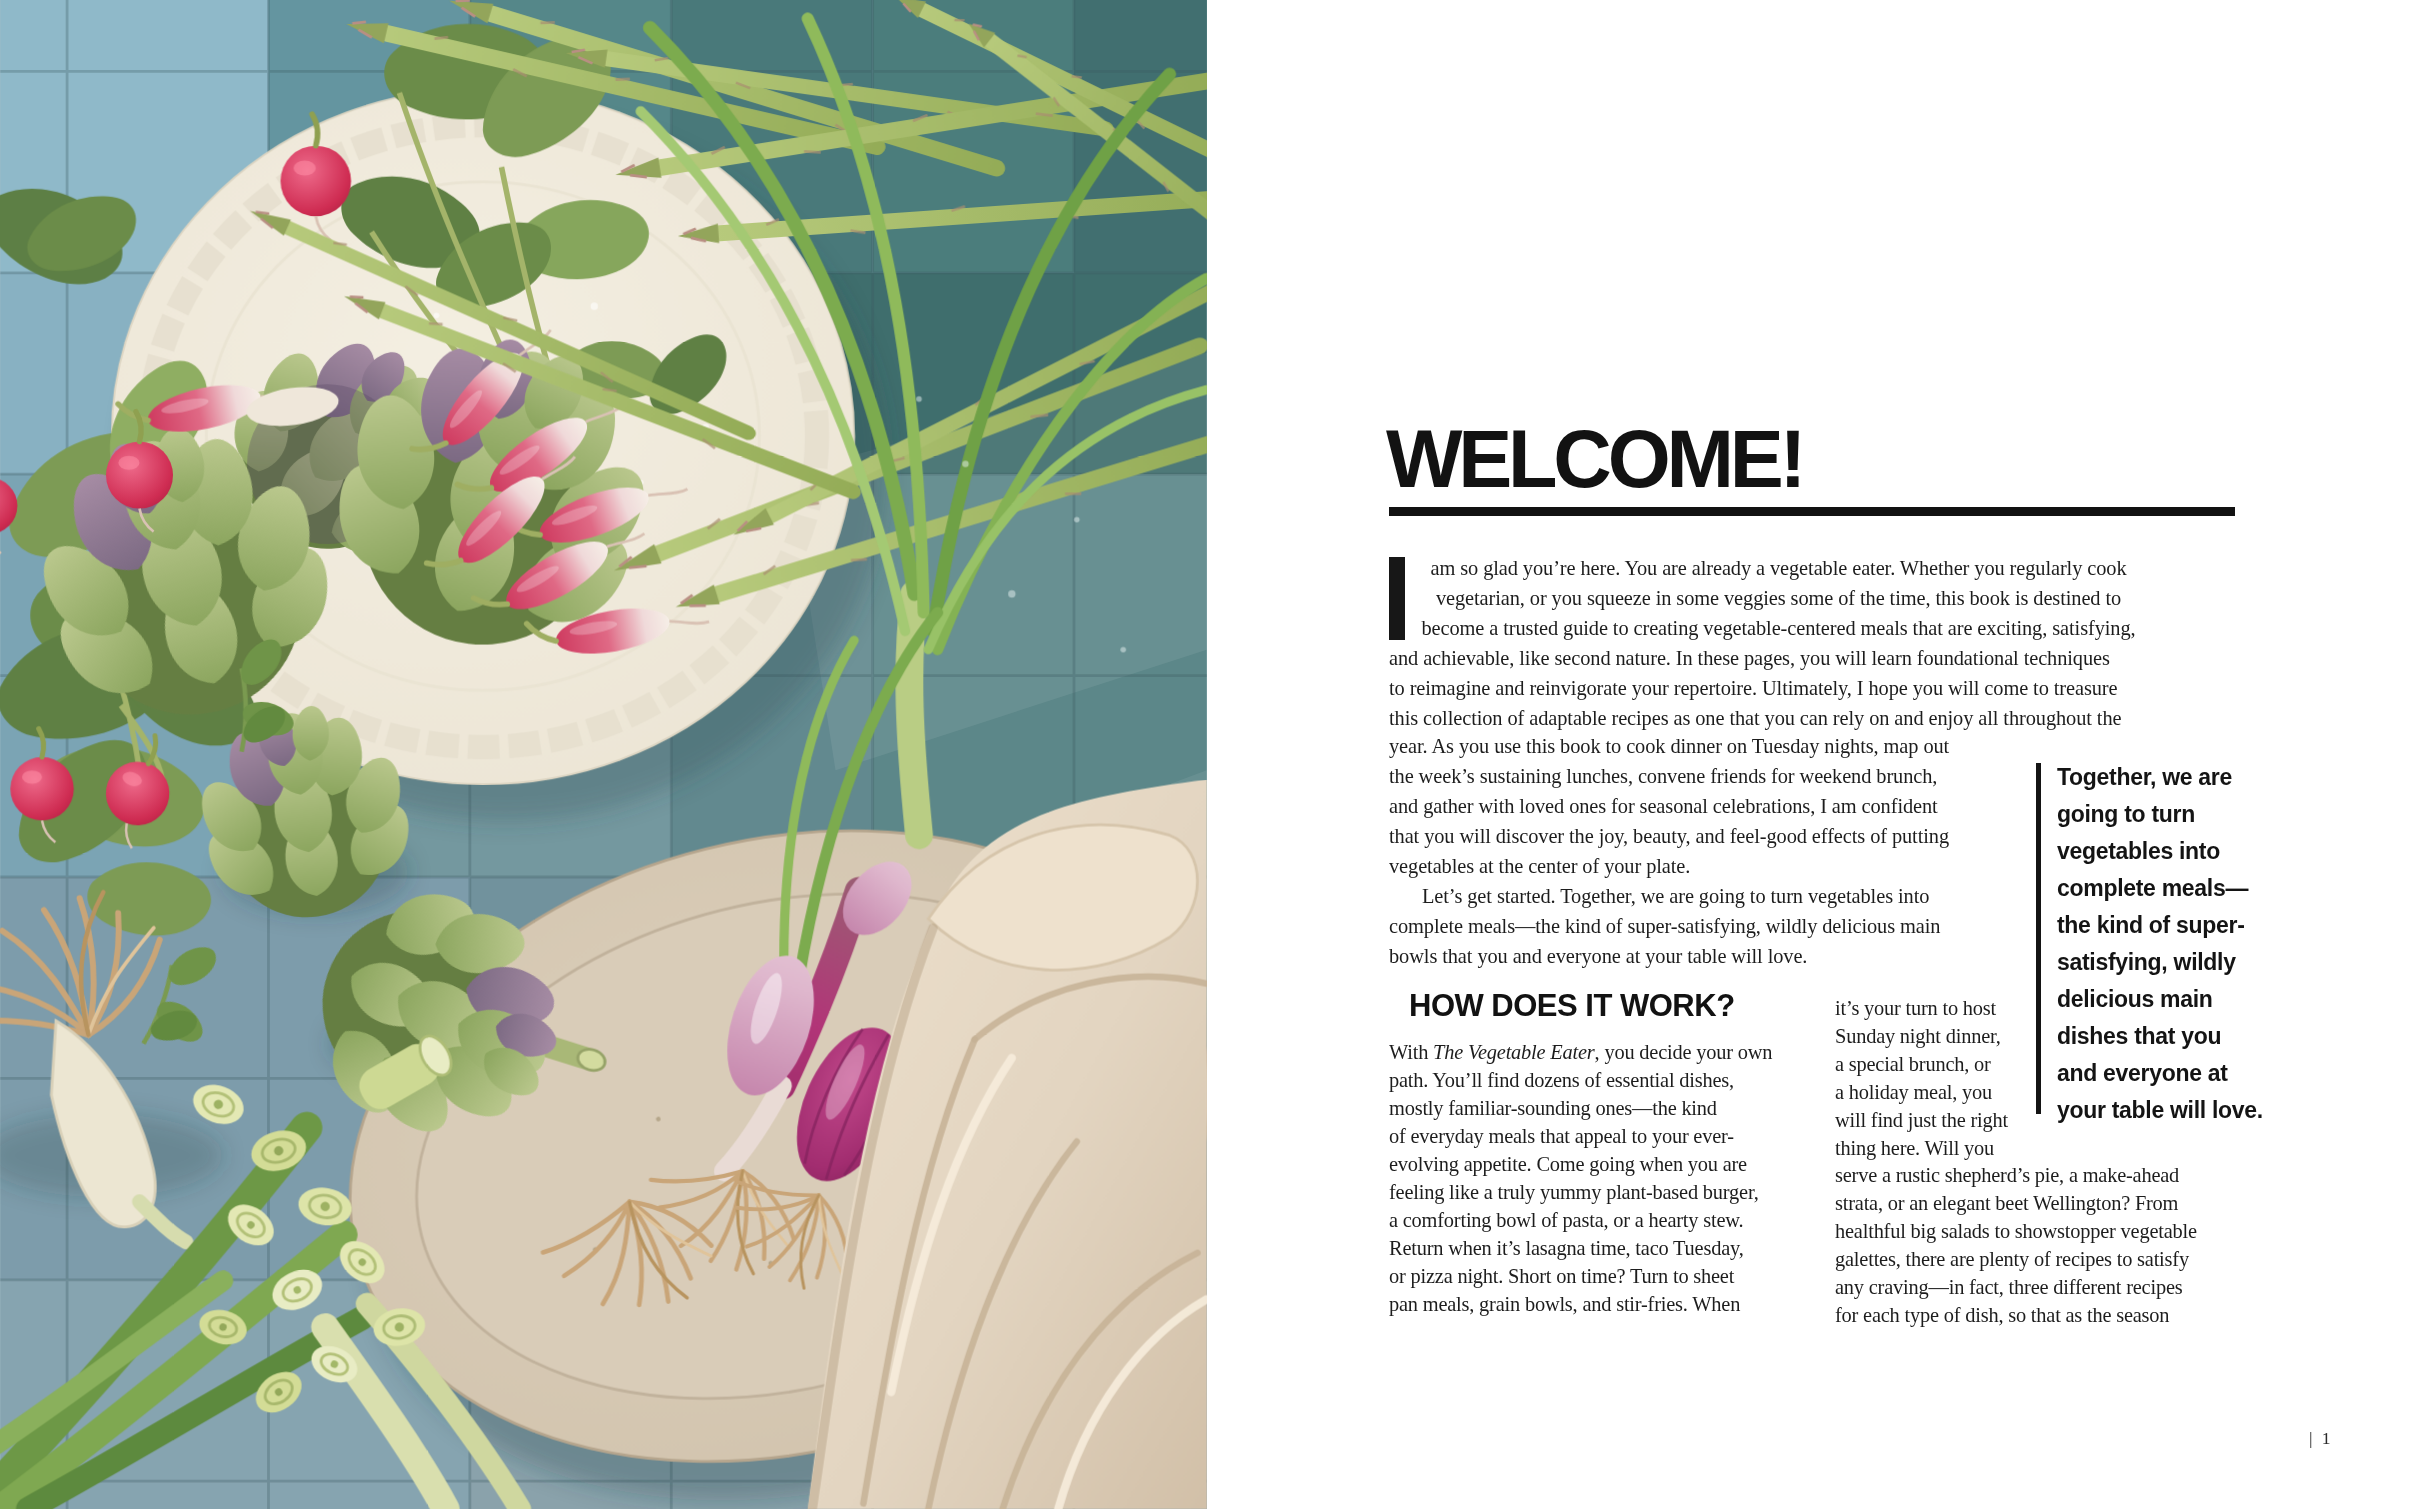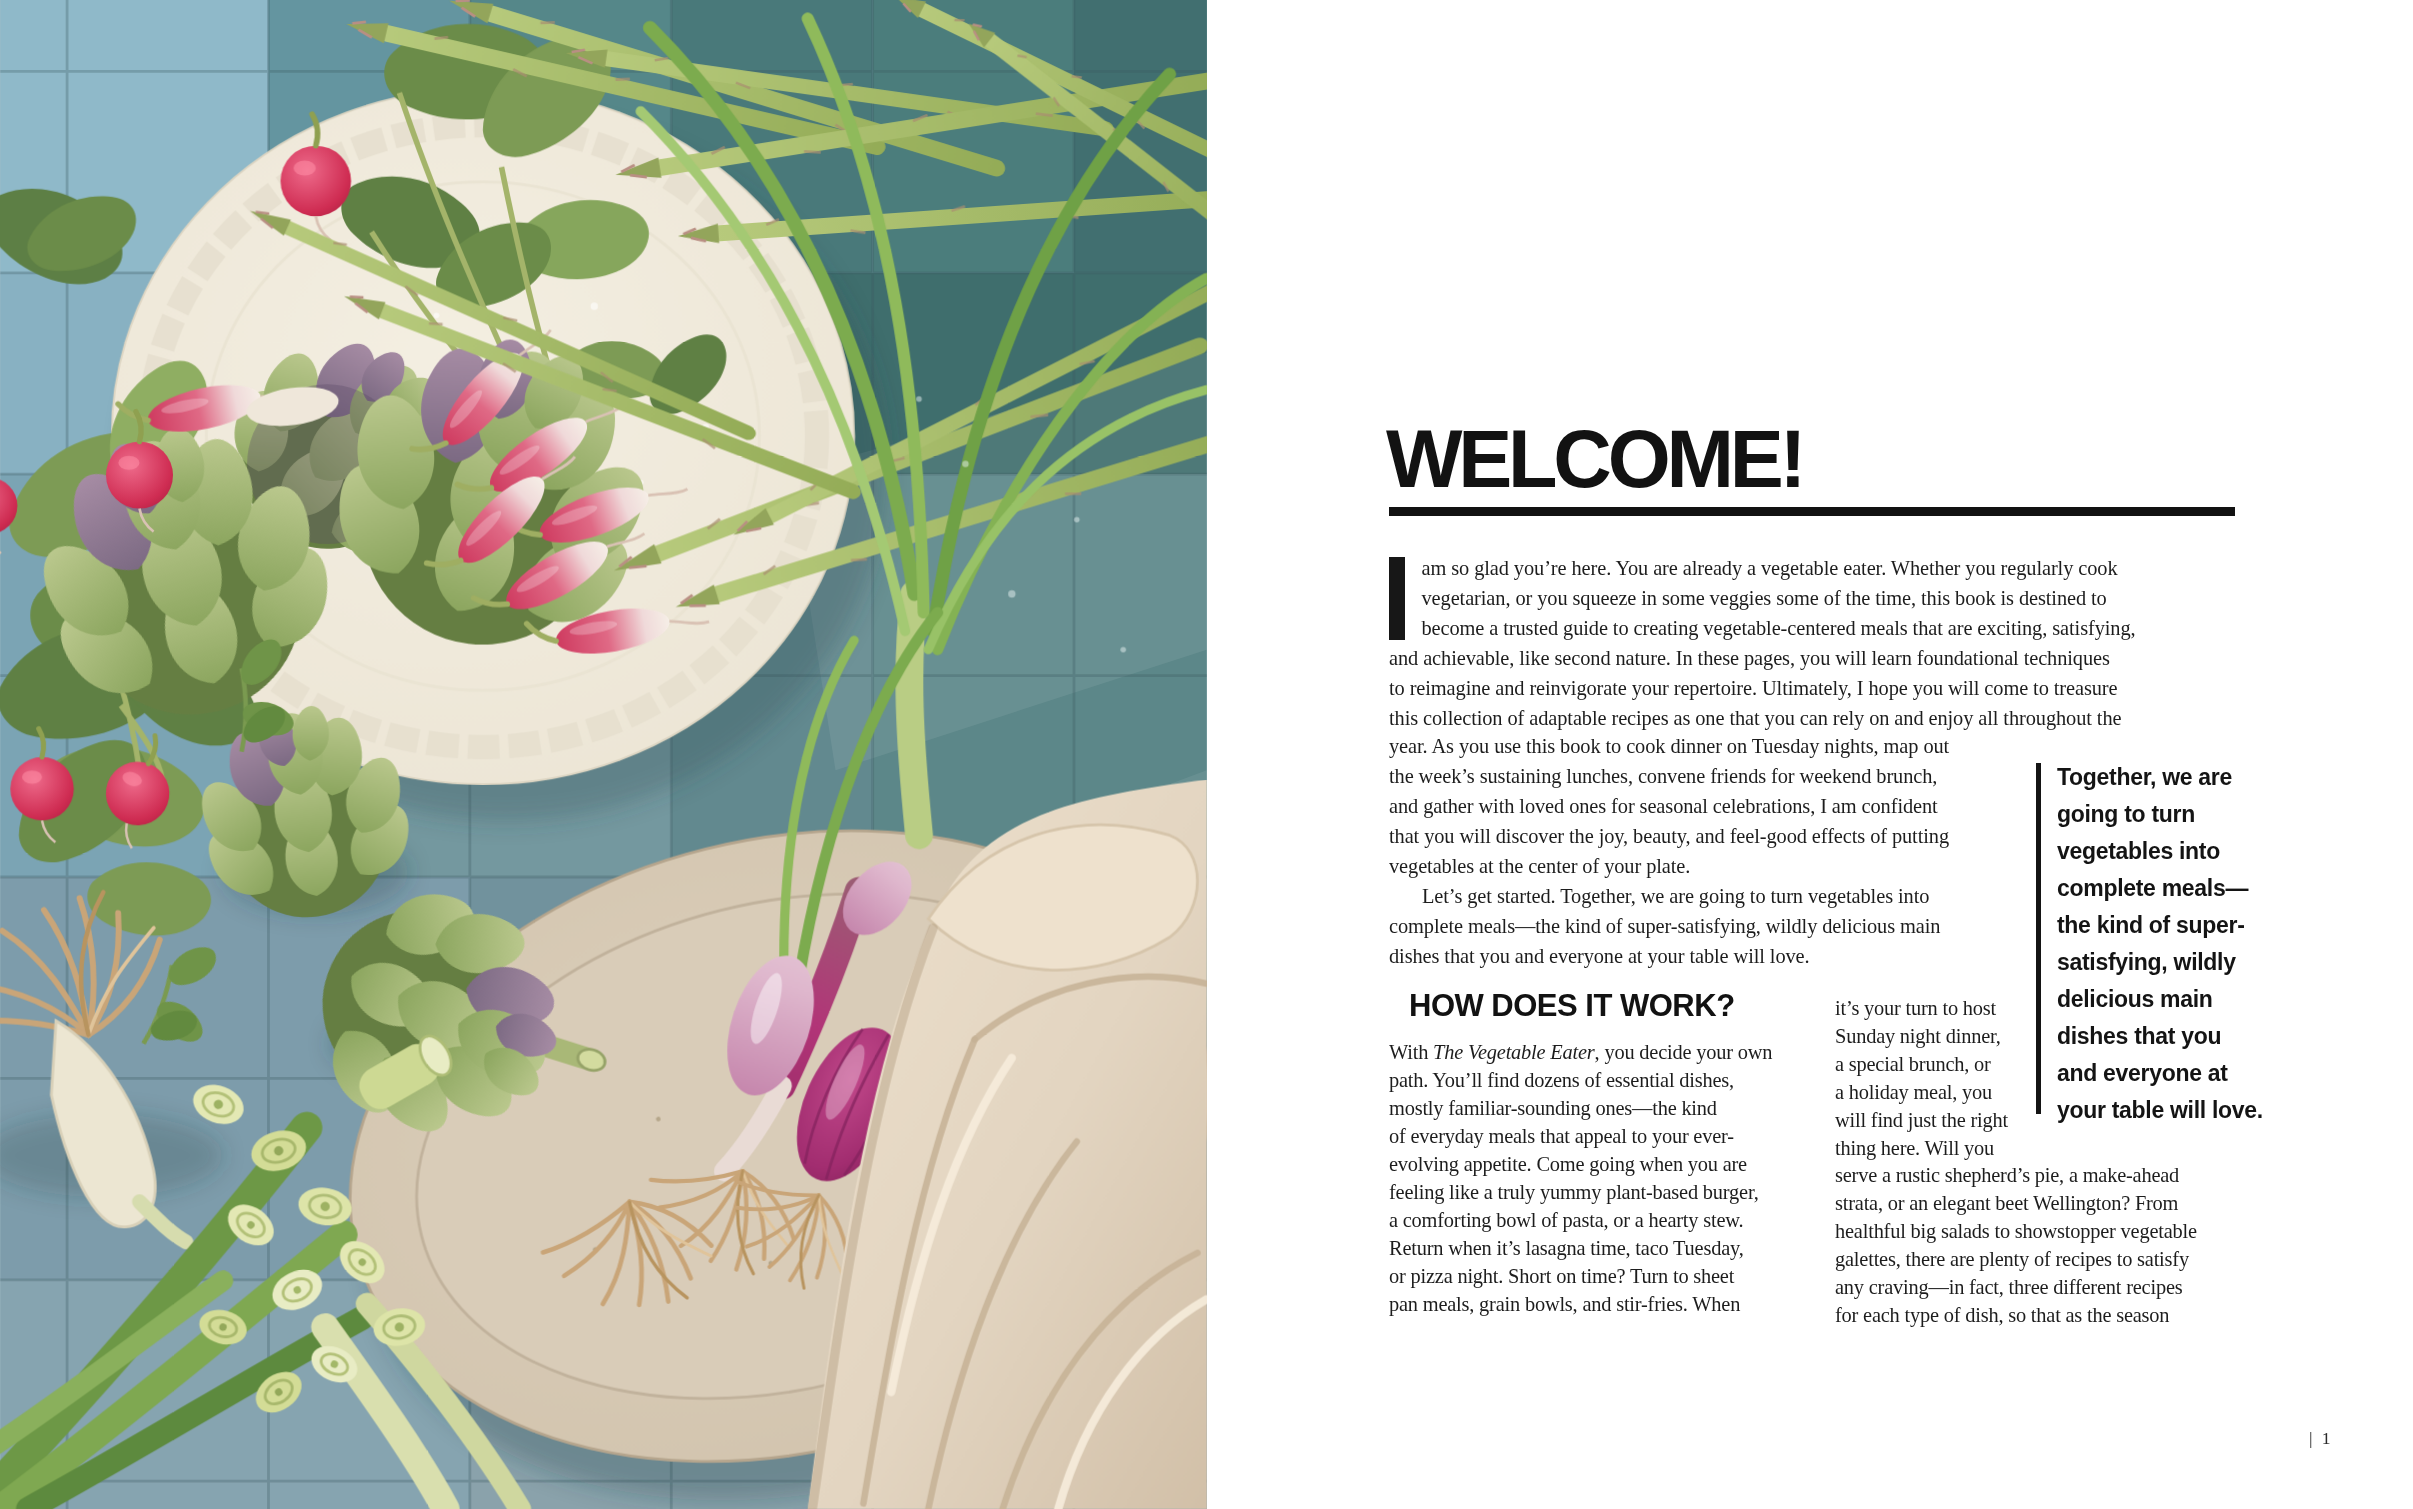--- a/index.html
+++ b/index.html
@@ -5,21 +5,21 @@
   html,body{margin:0;padding:0;background:#ffffff;}
   #stage{position:relative;width:2413px;height:1509px;background:#ffffff;overflow:hidden;
          font-family:"Liberation Serif",serif;}
   .photo{position:absolute;left:0;top:0;width:1207px;height:1509px;}
   .title{position:absolute;left:1386px;top:419px;line-height:1;color:#121212;
          font-family:"Liberation Sans",sans-serif;font-weight:700;font-size:81px;letter-spacing:-4.2px;}
   .rule{position:absolute;left:1389px;top:507px;width:846px;height:9.3px;background:#121212;}
   .dropcap{position:absolute;left:1389px;top:557px;width:16px;height:83px;background:#171717;}
   .blk{position:absolute;color:#1d1d1d;}
   .b-line{font-size:20.4px;line-height:30px;letter-spacing:-0.1px;white-space:nowrap;}
-  .cap-ind{padding-left:32.5px;}
+  .cap-ind{padding-left:32.5px;text-align:center;}
   .p-ind{padding-left:33px;}
   .c-line{font-size:20.4px;line-height:28px;letter-spacing:-0.2px;white-space:nowrap;}
   .c2-line{font-size:20.4px;line-height:28px;letter-spacing:-0.2px;white-space:nowrap;}
   .it{font-style:italic;}
   .pq{position:absolute;left:2057px;top:759px;}
   .pq-line{font-family:"Liberation Sans",sans-serif;font-weight:700;font-size:23px;line-height:37px;
            letter-spacing:-0.3px;white-space:nowrap;color:#141414;}
   .pq-rule{position:absolute;left:2036px;top:763px;width:4.6px;height:351px;background:#141414;}
   .h2{position:absolute;left:1389px;top:988px;color:#121212;
       font-family:"Liberation Sans",sans-serif;font-weight:700;font-size:31px;letter-spacing:-0.5px;margin-left:20px;}
@@ -419,21 +419,21 @@
   </div>
 
   <div class="blk" id="introB" style="left:1389px;top:731px;">
     <div class="b-line">year. As you use this book to cook dinner on Tuesday nights, map out</div>
     <div class="b-line">the week’s sustaining lunches, convene friends for weekend brunch,</div>
     <div class="b-line">and gather with loved ones for seasonal celebrations, I am confident</div>
     <div class="b-line">that you will discover the joy, beauty, and feel-good effects of putting</div>
     <div class="b-line">vegetables at the center of your plate.</div>
     <div class="b-line p-ind">Let’s get started. Together, we are going to turn vegetables into</div>
     <div class="b-line">complete meals—the kind of super-satisfying, wildly delicious main</div>
-    <div class="b-line">dishes that you and everyone at your table will love.</div>
+    <div class="b-line">bowls that you and everyone at your table will love.</div>
   </div>
 
   <div class="pq-rule"></div>
   <div class="pq">
     <div class="pq-line">Together, we are</div>
     <div class="pq-line">going to turn</div>
     <div class="pq-line">vegetables into</div>
     <div class="pq-line">complete meals—</div>
     <div class="pq-line">the kind of super-</div>
     <div class="pq-line">satisfying, wildly</div>

